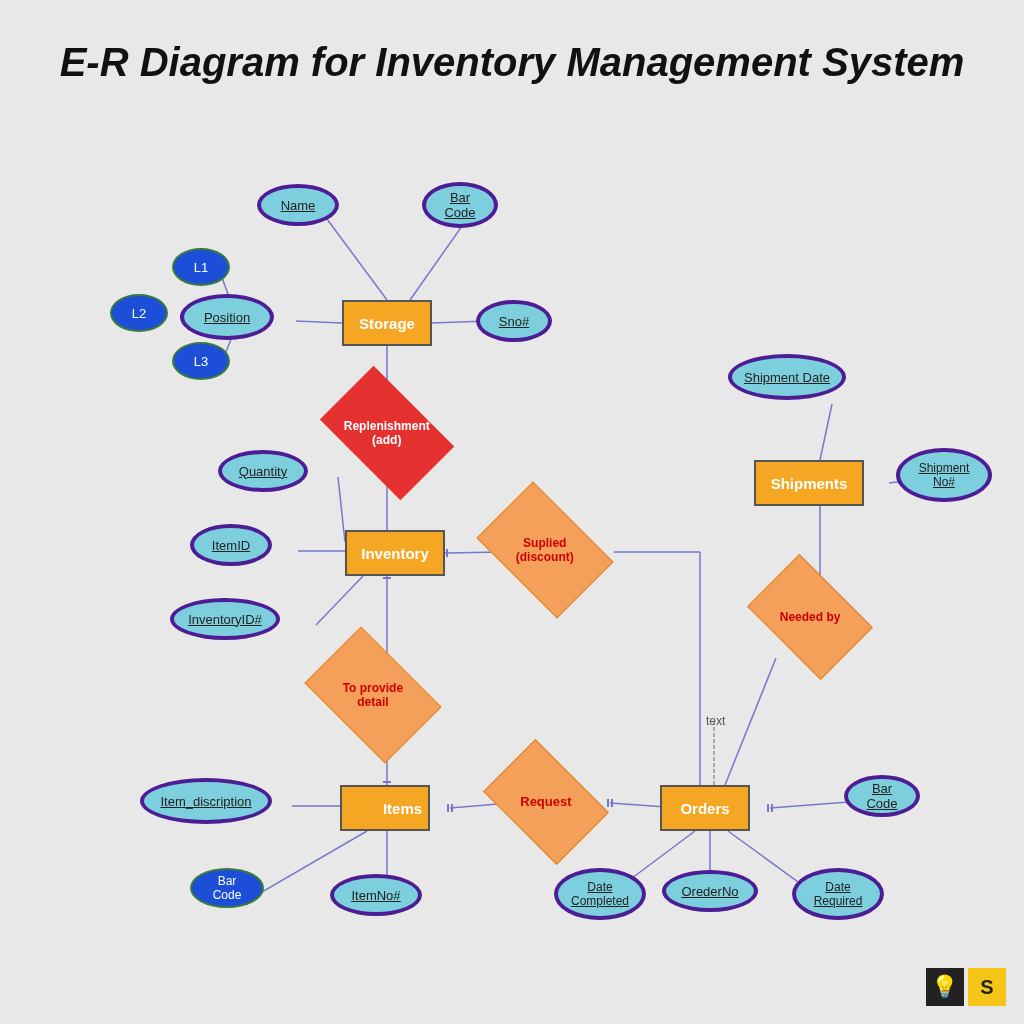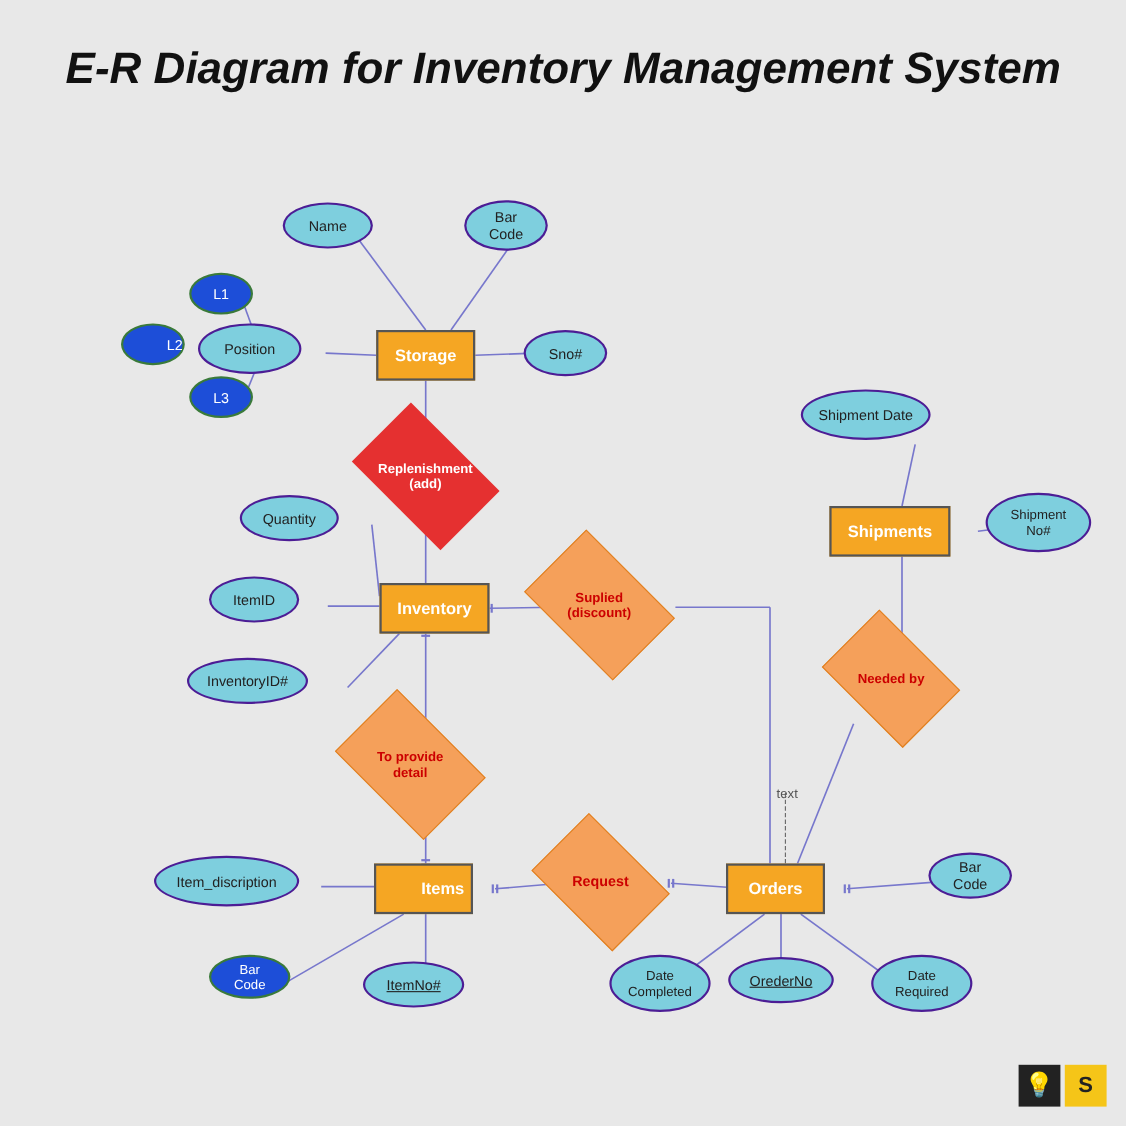--- a/index.html
+++ b/index.html
@@ -44,24 +44,25 @@
     }
     .entity {
       background: #f5a623;
       border: 2.5px solid #555;
       color: #fff;
       font-weight: bold;
       font-size: 15px;
     }
     .attribute-blue {
       background: #7ecfde;
-      border: 2px solid #4c1d95;
+      border: 4px solid #4c1d95;
       color: #222;
       font-size: 13px;
       border-radius: 50%;
+      text-decoration: underline;
     }
     .attribute-green {
       background: #1d4ed8;
       border: 2px solid #3a7a3a;
       color: #fff;
       font-size: 13px;
       border-radius: 50%;
     }
     .relationship-red {
       background: #e53030;
@@ -272,21 +273,21 @@
 No#</span>
   </div>
   <div class="node attribute-blue" style="left:844px;top:775px;width:76px;height:42px;">
     <span style="white-space:pre-line;font-size:13px">Bar
 Code</span>
   </div>
 
   <div class="node attribute-green" style="left:172px;top:248px;width:58px;height:38px;">
     <span>L1</span>
   </div>
-  <div class="node attribute-green" style="left:110px;top:294px;width:58px;height:38px;justify-content:flex-end;">
+  <div class="node attribute-green" style="left:110px;top:294px;width:58px;height:38px;">
     <span>L2</span>
   </div>
   <div class="node attribute-green" style="left:172px;top:342px;width:58px;height:38px;">
     <span>L3</span>
   </div>
   <div class="node attribute-green" style="left:190px;top:868px;width:74px;height:40px;">
     <span style="white-space:pre-line;font-size:12px">Bar
 Code</span>
   </div>
 

